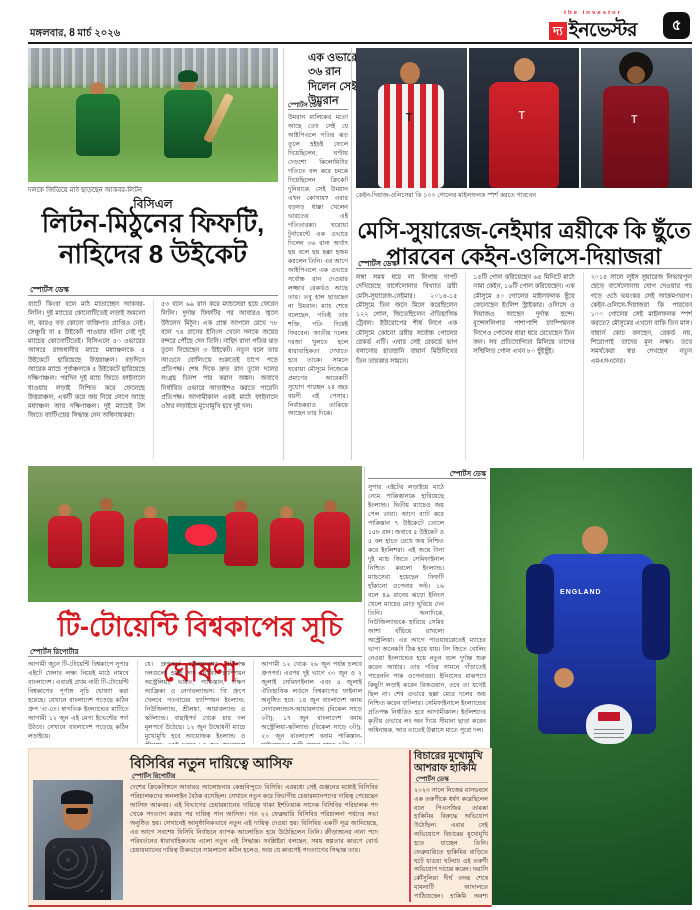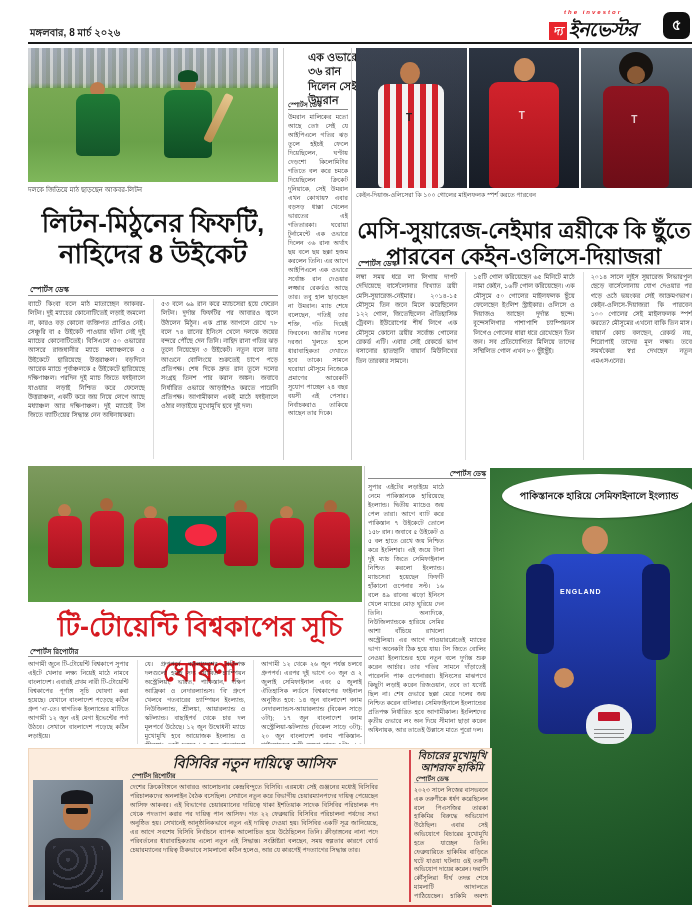--- a/index.html
+++ b/index.html
@@ -6,21 +6,21 @@
   .page{position:relative;width:700px;height:910px;background:#ffffff;margin:0 auto;
         font-family:"Liberation Sans","DejaVu Sans",sans-serif;color:#1c1c1c;overflow:hidden;}
   .abs{position:absolute;}
   .just{text-align:justify;text-justify:inter-word;}
   .rule{background:#8a8a8a;height:1px;}
   .vline{background:#cfcfcf;width:1px;}
 
   
   .date{left:30px;top:25px;font-size:10px;font-weight:bold;}
   .section-title{left:0;right:0;top:21px;text-align:center;font-size:17px;font-weight:bold;letter-spacing:1px;}
-  .masthead{right:46px;top:9px;width:122px;text-align:center;font-style:italic;}
+  .masthead{right:46px;top:9px;width:122px;text-align:center;}
   .mh-top{color:#e8262d;font-size:6px;font-weight:bold;letter-spacing:2px;text-align:center;}
   .mh-row{display:flex;align-items:center;justify-content:center;gap:2px;}
   .mh-dy{background:#e8262d;color:#fff;font-weight:bold;font-size:12px;padding:2px 4px;line-height:14px;}
   .mh-name{font-size:19px;font-weight:bold;color:#0f0f0f;letter-spacing:-0.5px;}
   .mh-tag{color:#e8262d;font-size:4px;margin-top:1px;}
   .pagenum{right:10px;top:12px;width:27px;height:27px;background:#101010;color:#fff;border-radius:7px;
            display:flex;align-items:center;justify-content:center;font-size:15px;font-weight:bold;}
   .header-rule{left:28px;width:664px;top:42px;height:2px;background:#1a1a1a;}
 
   
@@ -30,21 +30,21 @@
   .cols{display:flex;gap:8px;}
   .cols>div{flex:1;}
   .cols>div+div{border-left:1px solid #ddd;padding-left:7px;}
   .caption{font-size:6.8px;color:#333;}
 
   
   .hl-main{font-size:26px;line-height:1.18;font-weight:bold;text-align:center;color:#111;}
   .hl-messi{font-size:22px;line-height:1.2;font-weight:bold;text-align:center;color:#111;margin-top:18px;}
   .hl-red{font-size:27px;font-weight:bold;text-align:center;color:#d61a21;}
   .hl-small{font-size:11px;line-height:1.3;font-weight:bold;margin-left:20px;}
-  .hl-bottom{font-weight:bold;text-align:center;font-style:italic;}
+  .hl-bottom{font-weight:bold;text-align:left;}
 
   
   .photo{position:absolute;overflow:hidden;}
   .fig-head{position:absolute;border-radius:50%;background:#bd7c4e;}
   .fig-torso{position:absolute;border-radius:9px 9px 5px 5px;}
 
   
   .ph-cricket{background:linear-gradient(#b9bec6 0%,#aab0a8 26%,#79a953 30%,#6aa149 70%,#7fb75b 100%);}
   .crowd-speck{position:absolute;top:0;left:0;right:0;height:30%;
      background:repeating-linear-gradient(90deg,rgba(255,255,255,.35) 0 3px,rgba(90,110,130,.25) 3px 7px,rgba(30,60,40,.2) 7px 11px);}
@@ -113,20 +113,21 @@
     <div class="crowd-speck"></div>
     <div class="fig-head" style="left:62px;top:34px;width:15px;height:15px;"></div>
     <div class="fig-torso" style="left:48px;top:46px;width:44px;height:62px;background:linear-gradient(#1f7a36,#14572a);"></div>
     <div class="fig-head" style="left:152px;top:28px;width:16px;height:16px;"></div>
     <div class="fig-torso" style="left:136px;top:42px;width:48px;height:68px;background:linear-gradient(#1f7a36,#0f4f25);"></div>
     <div class="cr-bat" style="left:186px;top:44px;"></div>
     <div class="fig-head" style="left:150px;top:22px;width:20px;height:12px;background:#0f4f25;border-radius:50% 50% 20% 20%;"></div>
   </div>
   <div class="abs caption" style="left:28px;top:184px;width:250px;">দলকে জিতিয়ে মাঠ ছাড়ছেন আকবর-লিটন</div>
 
+  <div class="abs kicker" style="left:28px;top:195px;width:250px;">বিসিএল</div>
   <div class="abs hl-main" style="left:28px;top:208px;width:250px;">লিটন-মিঠুনের ফিফটি, নাহিদের 8 উইকেট</div>
   <div class="abs byline" style="left:30px;top:284px;">স্পোর্টস ডেস্ক</div>
   <div class="abs rule" style="left:28px;top:295px;width:250px;"></div>
   <div class="abs cols" style="left:28px;top:299px;width:250px;height:160px;overflow:hidden;">
     <div class="body-txt just">ব্যাটে কিংবা বলে মাঠ মাতাচ্ছেন আকবর-লিটন। দুই ম্যাচের কোনোটিতেই লড়াই জমলো না, কারও বড় কোনো ব্যক্তিগত প্রাপ্তিও নেই। সেঞ্চুরি বা ৫ উইকেট পাওয়ার ঘটনা নেই দুই ম্যাচের কোনোটিতেই। বিসিএলে ৫০ ওভারের আসরে রাজধানীর ম্যাচে মধ্যাঞ্চলকে ৫ উইকেটে হারিয়েছে উত্তরাঞ্চল। বড়দিনে আরেক ম্যাচে পূর্বাঞ্চলকে ৫ উইকেটে হারিয়েছে দক্ষিণাঞ্চল। পরদিন দুই ম্যাচ জিতে ফাইনালে যাওয়ার লড়াই নিশ্চিত করে ফেলেছে উত্তরাঞ্চল, একটি করে জয় নিয়ে লেগে আছে মধ্যাঞ্চল আর দক্ষিণাঞ্চল। দুই ম্যাচেই টস জিতে ব্যাটিংয়ের সিদ্ধান্ত নেন অধিনায়করা।</div>
     <div class="body-txt just">৫৩ বলে ৬৯ রান করে ম্যাচসেরা হয়ে ফেরেন লিটন। দুর্দান্ত ফিফটির পর আবারও জ্বলে উঠলেন মিঠুন। এক প্রান্ত আগলে রেখে ৭৮ বলে ৭৪ রানের ইনিংস খেলে দলকে জয়ের বন্দরে পৌঁছে দেন তিনি। নাহিদ রানা গতির ঝড় তুলে নিয়েছেন ৩ উইকেট। নতুন বলে তার আগুনে বোলিংয়ে শুরুতেই চাপে পড়ে প্রতিপক্ষ। শেষ দিকে দ্রুত রান তুলে দলের সংগ্রহ তিনশ পার করান অঙ্কন। জবাবে নির্ধারিত ওভারে আড়াইশও করতে পারেনি প্রতিপক্ষ। আগামীকাল একই মাঠে ফাইনালে ওঠার লড়াইয়ে মুখোমুখি হবে দুই দল।</div>
   </div>
 
   <div class="abs vline" style="left:283px;top:48px;height:412px;"></div>
 
@@ -201,21 +202,20 @@
   <div class="photo ph-eng" style="left:490px;top:468px;width:202px;height:437px;">
 
     <div class="fig-head" style="left:92px;top:58px;width:26px;height:28px;background:#c98c5e;"></div>
     <div class="eng-torso" style="left:48px;top:86px;width:118px;height:180px;"></div>
     <div class="eng-sleeve" style="left:36px;top:96px;width:28px;height:90px;"></div>
     <div class="eng-sleeve" style="left:152px;top:96px;width:28px;height:96px;"></div>
     <div style="position:absolute;left:70px;top:120px;color:#fff;font-size:7px;font-weight:bold;letter-spacing:1px;">ENGLAND</div>
     <div class="helmet" style="left:96px;top:236px;width:46px;height:40px;"></div>
     <div class="helmet-badge" style="left:108px;top:244px;width:22px;height:9px;"></div>
     <div class="fig-head" style="left:64px;top:200px;width:20px;height:20px;background:#c98c5e;"></div>
-    <div class="eng-oval">পাকিস্তানকে হারিয়ে সেমিফাইনালে ইংল্যান্ড</div>
   </div>
 
   <div class="abs band"></div>
   <div class="abs band-divider"></div>
 
   <div class="abs hl-bottom" style="left:130px;top:752px;width:248px;font-size:14px;">বিসিবির নতুন দায়িত্বে আসিফ</div>
   <div class="abs byline" style="left:132px;top:771px;font-size:6.3px;">স্পোর্টস রিপোর্টার</div>
   <div class="abs rule" style="left:130px;top:779px;width:248px;background:#b5b5b5;"></div>
   <div class="photo ph-asif" style="left:33px;top:780px;width:90px;height:120px;">
     <div class="fig-head" style="left:30px;top:18px;width:28px;height:32px;background:#b97a4e;border-radius:45%;"></div>

